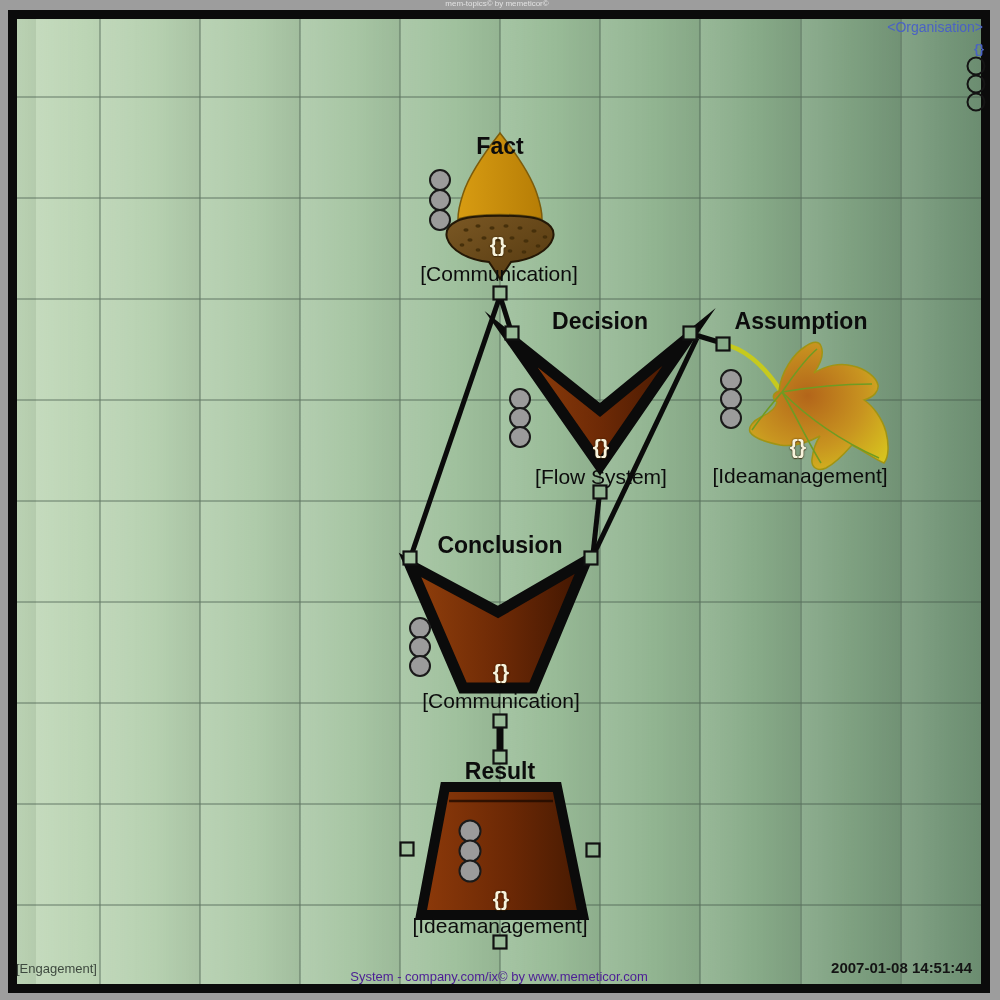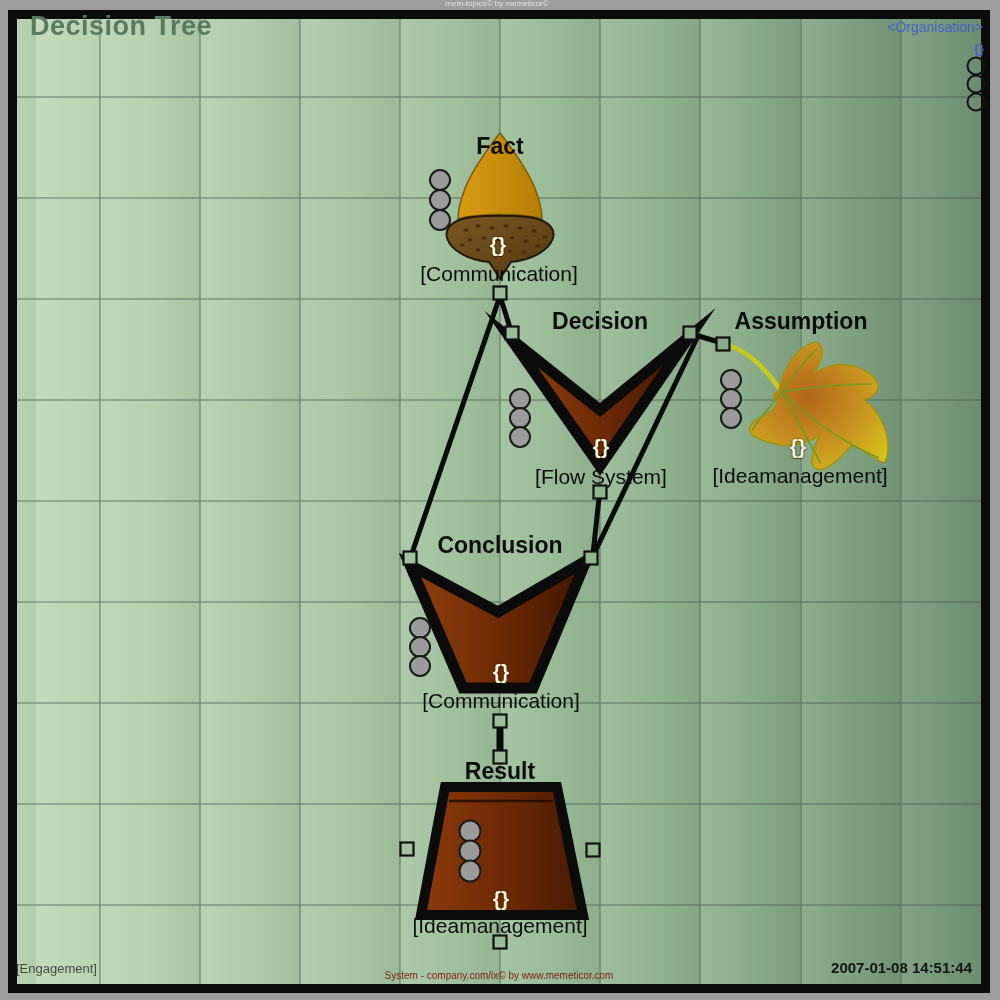--- a/index.html
+++ b/index.html
@@ -186,21 +186,20 @@
       <rect x="403.5" y="551.5" width="13" height="13" fill="#a3c2a0"></rect>
       <rect x="584.5" y="551.5" width="13" height="13" fill="#92b592"></rect>
       <rect x="493.5" y="714.5" width="13" height="13" fill="#9abc99"></rect>
       <rect x="493.5" y="750.5" width="13" height="13" fill="#9abc99"></rect>
       <rect x="400.5" y="842.5" width="13" height="13" fill="#a3c2a0"></rect>
       <rect x="586.5" y="843.5" width="13" height="13" fill="#92b592"></rect>
       <rect x="493.5" y="935.5" width="13" height="13" fill="#9abc99"></rect>
     </g>
   </svg>
 
-  <div class="t title" style="left:30px;top:12px;">Decision Tree</div>
 
   <div class="t blue" style="right:17px;top:20px;font-size:14px;">&lt;Organisation&gt;</div>
   <div class="t blue" style="right:16px;top:42px;font-size:13px;font-weight:bold;">{}</div>
 
   <div class="t nlabel center" style="left:500px;top:110px;margin-top:24px;">Fact</div>
   <div class="t braces center" style="left:498px;top:233px;">{}</div>
   <div class="t ntag center" style="left:499px;top:262px;">[Communication]</div>
 
   <div class="t nlabel center" style="left:600px;top:309px;text-align:center;">Decision</div>
   <div class="t braces center" style="left:601px;top:435px;">{}</div>
@@ -212,16 +211,16 @@
 
   <div class="t nlabel center" style="left:500px;top:533px;">Conclusion</div>
   <div class="t braces center" style="left:501px;top:660px;">{}</div>
   <div class="t ntag center" style="left:501px;top:689px;">[Communication]</div>
 
   <div class="t nlabel center" style="left:500px;top:759px;">Result</div>
   <div class="t braces center" style="left:501px;top:887px;">{}</div>
   <div class="t ntag center" style="left:500px;top:914px;">[Ideamanagement]</div>
 
   <div class="t" style="left:16px;top:962px;font-size:13px;color:#3e493f;">[Engagement]</div>
-  <div class="t center" style="left:499px;top:970px;font-size:10px;color:#7f1d1d;">System - company.com/ix© by www.memeticor.com</div>
+  <div class="t center" style="left:499px;top:970px;font-size:13px;color:#4c1d95;">System - company.com/ix© by www.memeticor.com</div>
   <div class="t" style="right:28px;top:960px;font-size:15px;font-weight:bold;color:#141414;">2007-01-08 14:51:44</div>
 
 </div>
 
 </body></html>

